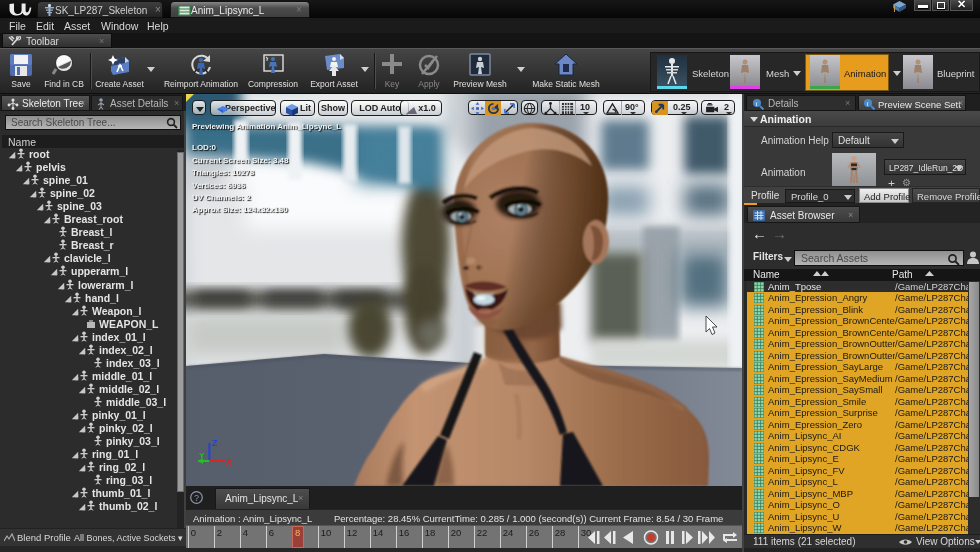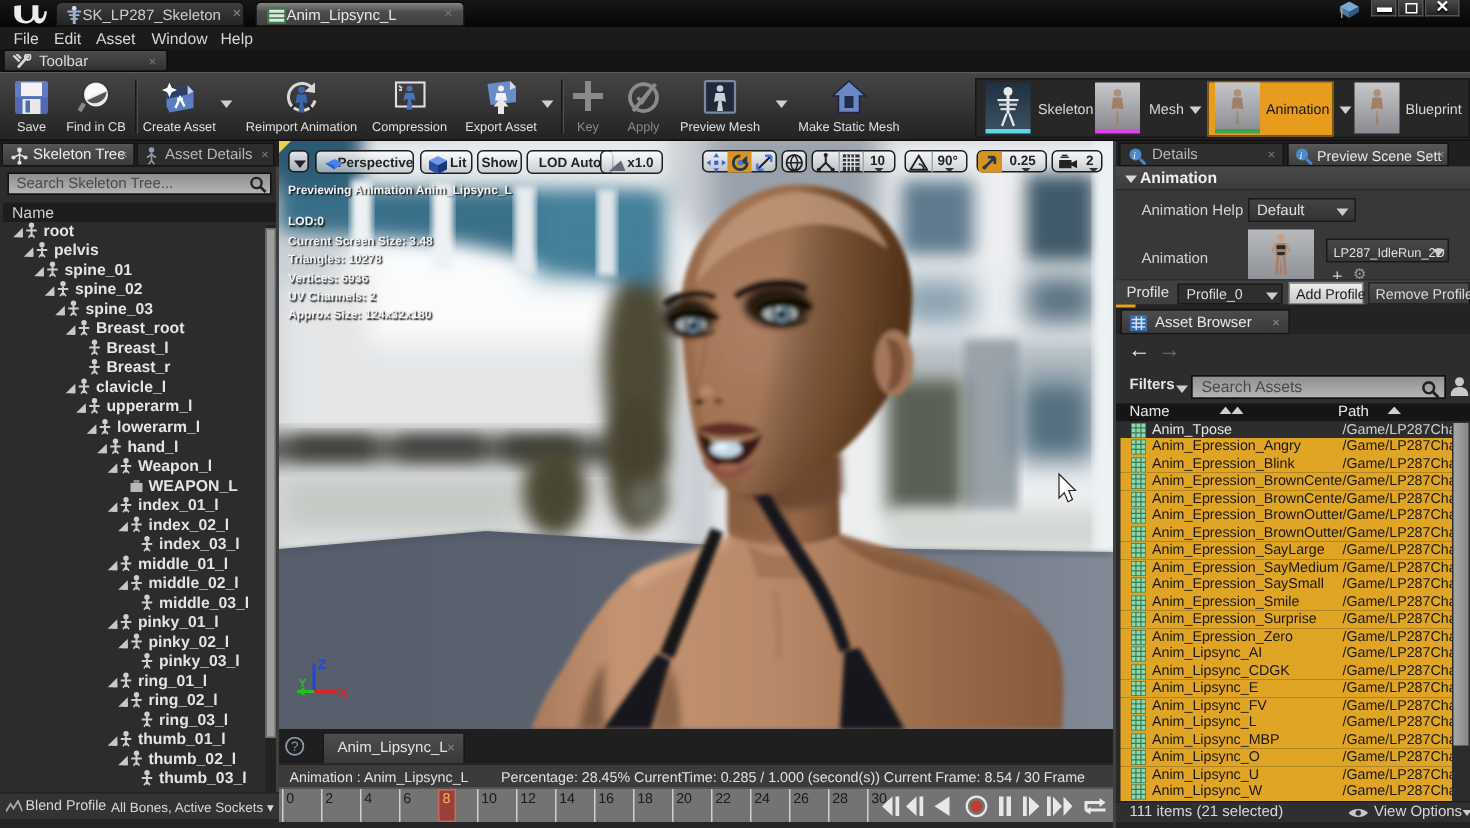--- a/index.html
+++ b/index.html
@@ -536,29 +536,20 @@
         </div>
       <div class="treerow" style="left:0;top:352px;width:176px">
           <div class="abs" style="left:78px;top:3px;width:0;height:0;border-top:4px solid transparent;border-left:4px solid transparent;border-right:4px solid #c8c8c8;border-bottom:4px solid #c8c8c8;transform:scale(0.8)"></div>
           <svg class="abs" style="left:86px;top:0px" width="10" height="12" viewBox="0 0 10 12">
             <circle cx="5" cy="2.2" r="1.8" fill="#cfcfcf"></circle>
             <rect x="4.3" y="4" width="1.4" height="6" fill="#cfcfcf"></rect>
             <rect x="1.5" y="5" width="7" height="1.3" fill="#cfcfcf"></rect>
             <path d="M3 10.5 L4.4 8.5 M7 10.5 L5.6 8.5" stroke="#cfcfcf" stroke-width="1"></path>
           </svg>
           <span class="tx" style="left:99px;top:0px">thumb_02_l</span>
-        </div>
-      <div class="treerow" style="left:0;top:365px;width:176px">
-          <svg class="abs" style="left:93px;top:0px" width="10" height="12" viewBox="0 0 10 12">
-            <circle cx="5" cy="2.2" r="1.8" fill="#cfcfcf"></circle>
-            <rect x="4.3" y="4" width="1.4" height="6" fill="#cfcfcf"></rect>
-            <rect x="1.5" y="5" width="7" height="1.3" fill="#cfcfcf"></rect>
-            <path d="M3 10.5 L4.4 8.5 M7 10.5 L5.6 8.5" stroke="#cfcfcf" stroke-width="1"></path>
-          </svg>
-          <span class="tx" style="left:106px;top:0px">thumb_03_l</span>
         </div>
     </div>
     <div class="abs" style="left:177px;top:56px;width:7px;height:378px;background:#232323"></div>
     <div class="abs" style="left:177px;top:58px;width:7px;height:340px;background:#9d9d9d;border:1px solid #6a6a6a"></div>
     <div class="abs" style="left:0;top:434px;width:186px;height:18px;background:#333;border-top:1px solid #222">
       <svg class="abs" style="left:4px;top:4px" width="11" height="10" viewBox="0 0 11 10">
           <path d="M0 8 L3 3 L5 6 L8 1 L11 8" stroke="#aaa" fill="none" stroke-width="1.2"></path>
         </svg>
       <span class="tx" style="left:17px;top:3px;font-size:9.5px;color:#d8d8d8">Blend Profile</span>
       <span class="tx" style="left:74px;top:4px;font-size:9px;color:#d8d8d8">All Bones, Active Sockets ▾</span>

